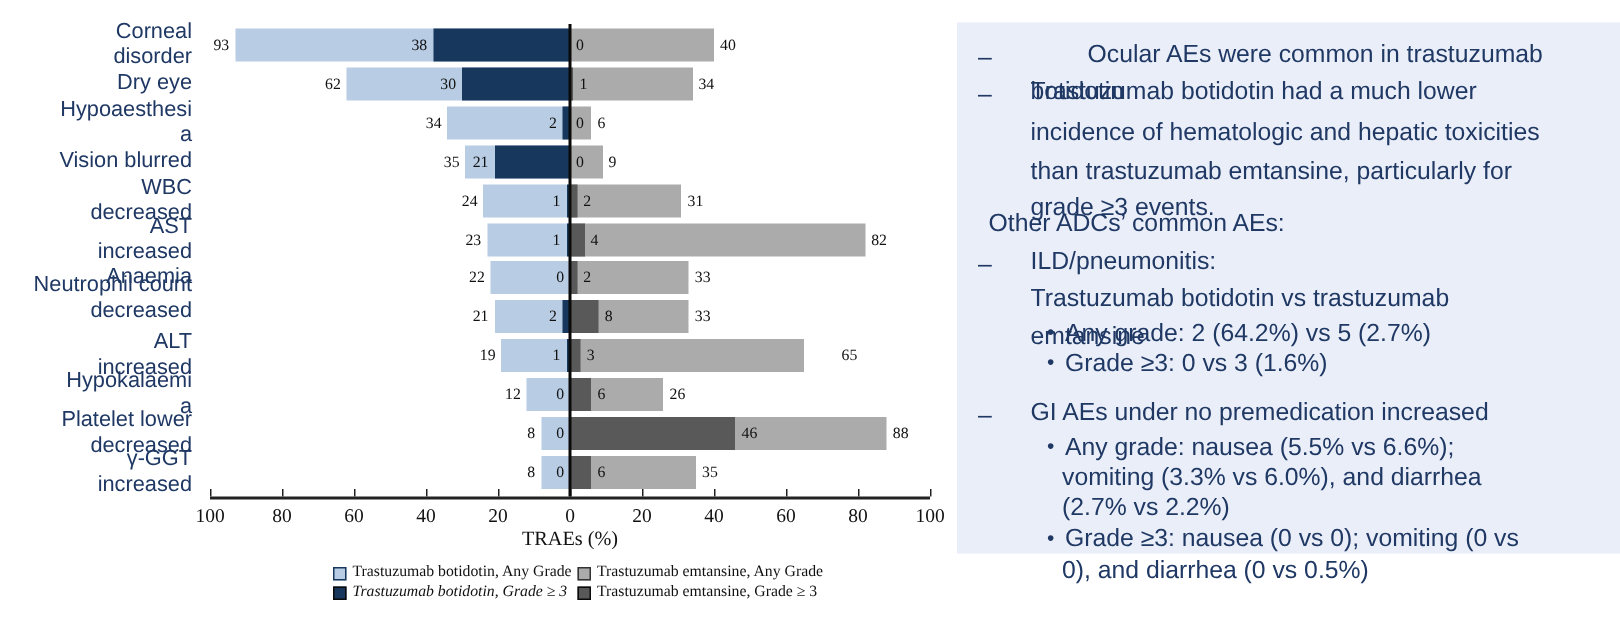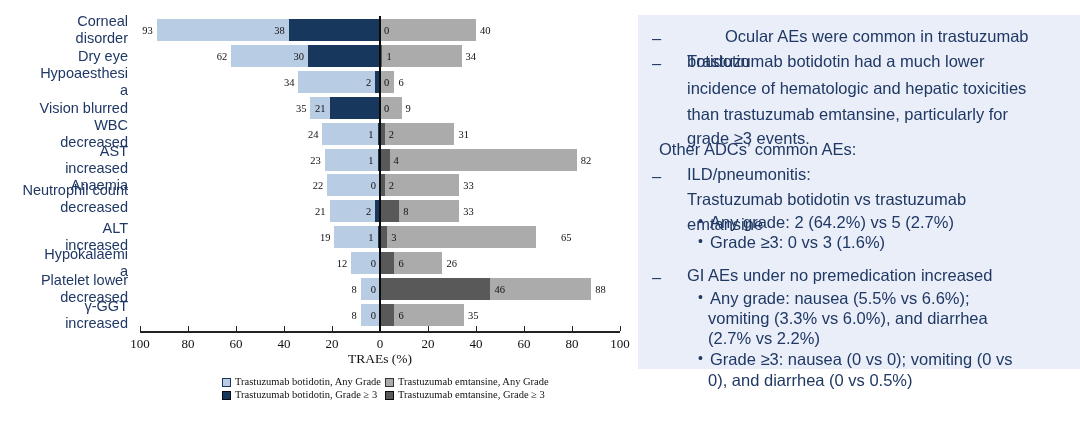--- a/index.html
+++ b/index.html
@@ -165,21 +165,21 @@
       <div class="tick" style="left: 572px; top: 326px;"></div>
       <div class="ticklab" style="left: 572px; top: 336px;">80</div>
       <div class="tick" style="left: 620px; top: 326px;"></div>
       <div class="ticklab" style="left: 620px; top: 336px;">100</div>
       <div style="position: absolute; left: 379px; top: 16px; width: 2px; height: 315px; background: rgb(10, 10, 10);"></div>
     </div>
   <div id="legend">
       <div class="lg-sw" style="left: 222px; top: 378px; background: rgb(184, 204, 228); border-color: rgb(23, 55, 93);"></div>
       <div class="lg-tx" style="left: 235px; top: 376px;">Trastuzumab botidotin, Any Grade</div>
       <div class="lg-sw" style="left: 222px; top: 391px; background: rgb(23, 55, 93); border-color: rgb(10, 10, 10);"></div>
-      <div class="lg-tx" style="left: 235px; top: 389px;">Trastuzumab botidotin, Grade ≥ 3</div>
+      <div class="lg-tx" style="left: 235px; top: 389px; font-style: italic;">Trastuzumab botidotin, Grade ≥ 3</div>
       <div class="lg-sw" style="left: 385px; top: 378px; background: rgb(171, 171, 171); border-color: rgb(51, 51, 51);"></div>
       <div class="lg-tx" style="left: 398px; top: 376px;">Trastuzumab emtansine, Any Grade</div>
       <div class="lg-sw" style="left: 385px; top: 391px; background: rgb(89, 89, 89); border-color: rgb(10, 10, 10);"></div>
       <div class="lg-tx" style="left: 398px; top: 389px;">Trastuzumab emtansine, Grade ≥ 3</div>
     </div>
   <div id="panel">
     <div id="panel-bg"></div>
   <div class="pmark" style="left: 652px; top: 28px;">–</div>
       <div class="pline" style="left: 687px; top: 26px; margin-left: 38px;">Ocular AEs were common in trastuzumab</div>
       <div class="pline" style="left: 687px; top: 51px;">botidotin</div>

